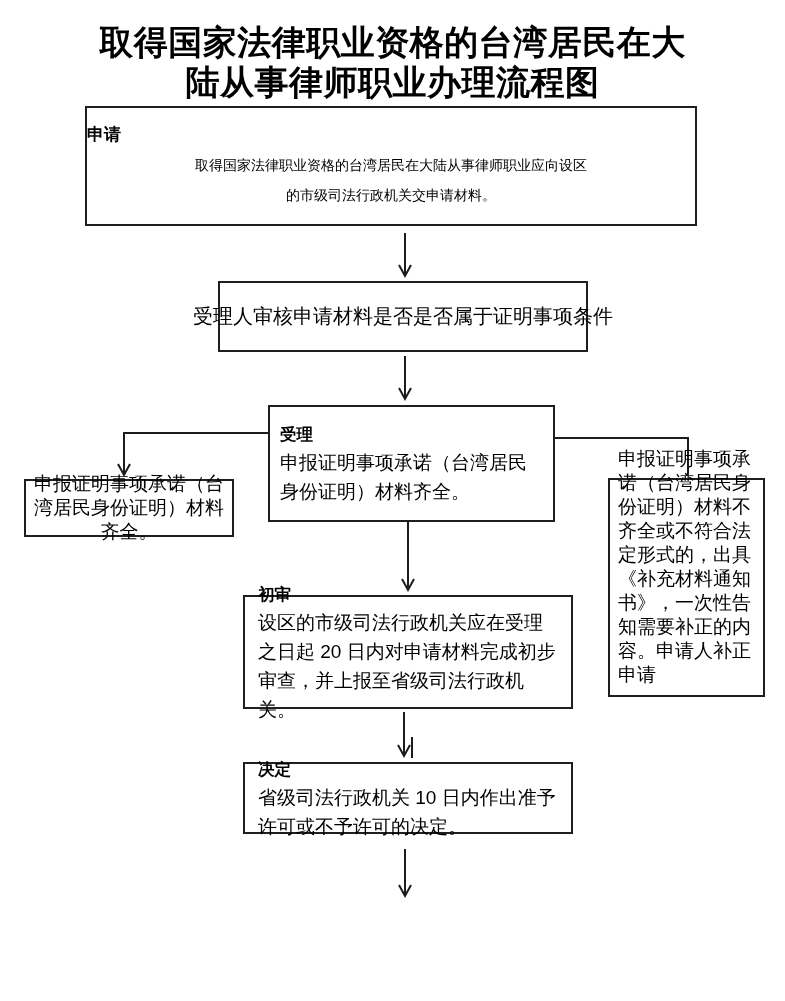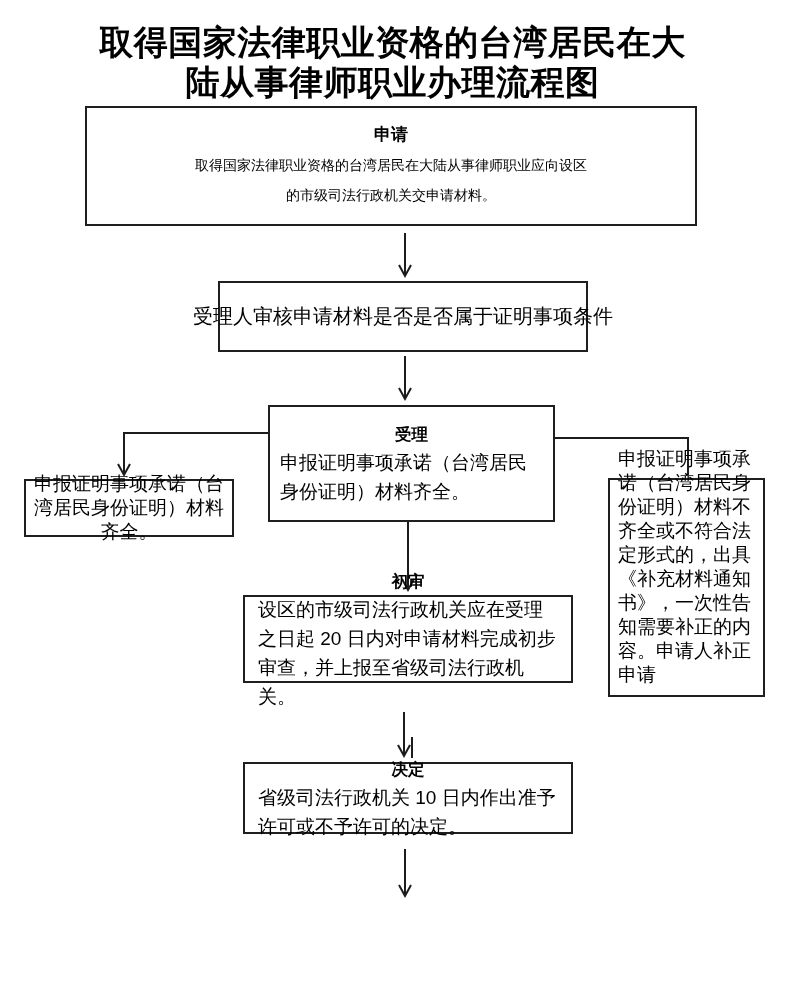--- a/index.html
+++ b/index.html
@@ -41,21 +41,20 @@
     position: absolute;
     box-sizing: border-box;
     border: 2px solid #1f1f1f;
     background: #ffffff;
     display: flex;
     flex-direction: column;
     justify-content: center;
   }
   .box-title {
     font-weight: bold;
-    text-align: center;
     font-size: 16.5px;
     line-height: 26px;
   }
   .box-body {
     font-size: 19px;
     line-height: 29px;
     text-align: left;
   }
   
   .box-apply   { left: 85px;  top: 106px; width: 612px; height: 120px; gap: 2px; }
@@ -66,21 +65,21 @@
   .box-review .box-body { font-size: 20px; white-space: nowrap; text-align: right; }
   
   .box-accept  { left: 268px; top: 405px; width: 287px; height: 117px; padding: 6px 10px; gap: 1px; }
   
   .box-left    { left: 24px;  top: 479px; width: 210px; height: 58px; padding: 0 4px; }
   .box-left .box-body { text-align: center; line-height: 24px; }
   
   .box-right   { left: 608px; top: 478px; width: 157px; height: 219px; padding: 8px 8px; justify-content: flex-end; }
   .box-right .box-body { line-height: 24px; }
   
-  .box-initial { left: 243px; top: 595px; width: 330px; height: 88px; padding: 4px 13px; gap: 1px; }
+  .box-initial { left: 243px; top: 595px; width: 330px; height: 114px; padding: 4px 13px; gap: 1px; }
   
   .box-decide  { left: 243px; top: 762px; width: 330px; height: 72px; padding: 2px 13px; gap: 1px; }
   
   .box-cert    { left: 262px; top: 902px; width: 282px; height: 77px; padding: 2px 12px; gap: 1px; }
   .box-cert .box-body { line-height: 27px; }
 </style>
 </head>
 <body>
 
 <div class="page">

